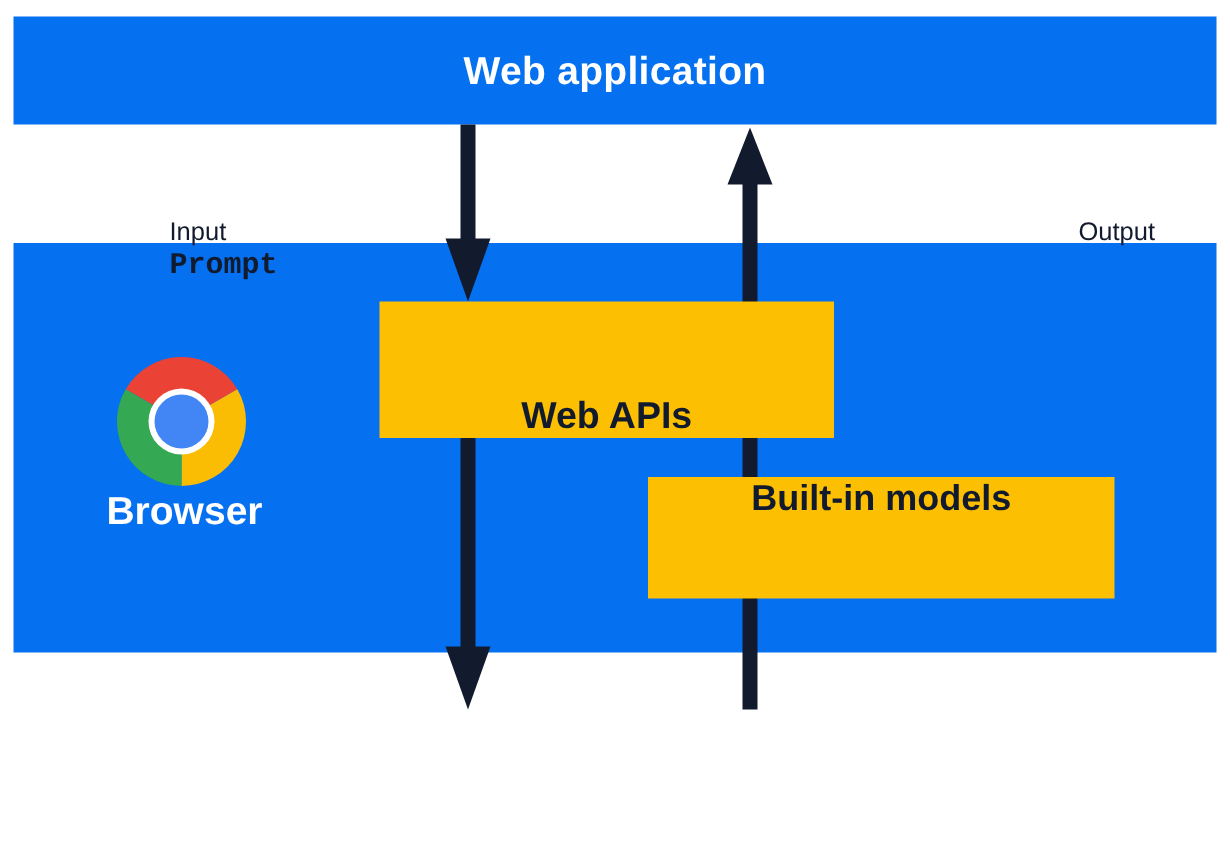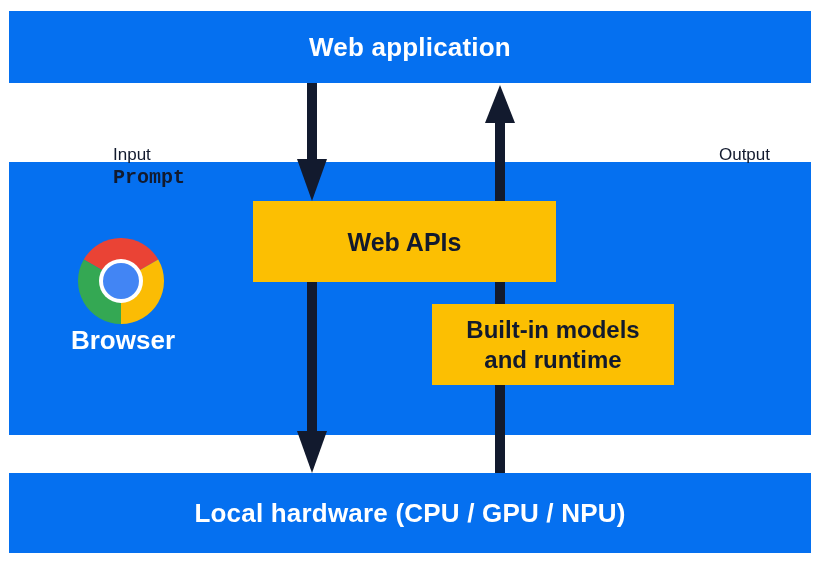--- a/index.html
+++ b/index.html
@@ -59,43 +59,40 @@
 
   .yellow-box{
     position:absolute;z-index:3;
     background:var(--yellow);
     color:var(--dark);
     display:flex;flex-direction:column;
     align-items:center;justify-content:center;
     font-weight:bold;font-size:25px;line-height:30px;
     text-align:center;
   }
-  .box-webapis{left:253px;top:201px;width:303px;height:81px;}
-  .box-builtin{left:432px;top:304px;width:242px;height:81px;font-size:24px;}
+  .box-webapis{left:253px;top:201px;width:303px;height:91px;justify-content:flex-end;}
+  .box-builtin{left:432px;top:318px;width:311px;height:81px;font-size:24px;justify-content:space-between;}
 
   .chrome-icon{position:absolute;left:78px;top:238px;width:86px;height:86px;z-index:2;}
   .browser-label{
     position:absolute;left:33px;top:325px;width:180px;z-index:2;
     text-align:center;color:var(--white);font-weight:bold;font-size:26px;
   }
 </style>
 </head>
 <body>
 
 <div class="canvas">
 
   <div class="bar bar-top">
     <span class="bar-label">Web application</span>
   </div>
 
   <div class="bar bar-middle"></div>
 
-  <div class="bar bar-bottom">
-    <span class="bar-label">Local hardware (CPU / GPU / NPU)</span>
-  </div>
 
   <div class="flow-label flow-input">
     <div class="small">Input</div>
     <div class="big">Prompt</div>
   </div>
 
   <div class="flow-label flow-output">
     <div class="small">Output</div>
   </div>
 
@@ -107,21 +104,20 @@
 
   <div class="arrow-head head-up up-head"></div>
   <div class="arrow-line up-line"></div>
 
   <div class="yellow-box box-webapis">
     <span>Web APIs</span>
   </div>
 
   <div class="yellow-box box-builtin">
     <span>Built-in models</span>
-    <span>and runtime</span>
   </div>
 
   <svg class="chrome-icon" viewBox="0 0 86 86" xmlns="http://www.w3.org/2000/svg">
     <path d="M43 43 L5.76 21.5 A43 43 0 0 1 80.24 21.5 Z" fill="#ea4335"></path>
     <path d="M43 43 L80.24 21.5 A43 43 0 0 1 43 86 Z" fill="#fbbc04"></path>
     <path d="M43 43 L43 86 A43 43 0 0 1 5.76 21.5 Z" fill="#34a853"></path>
     <circle cx="43" cy="43" r="22" fill="#ffffff"></circle>
     <circle cx="43" cy="43" r="18" fill="#4285f4"></circle>
   </svg>
 

